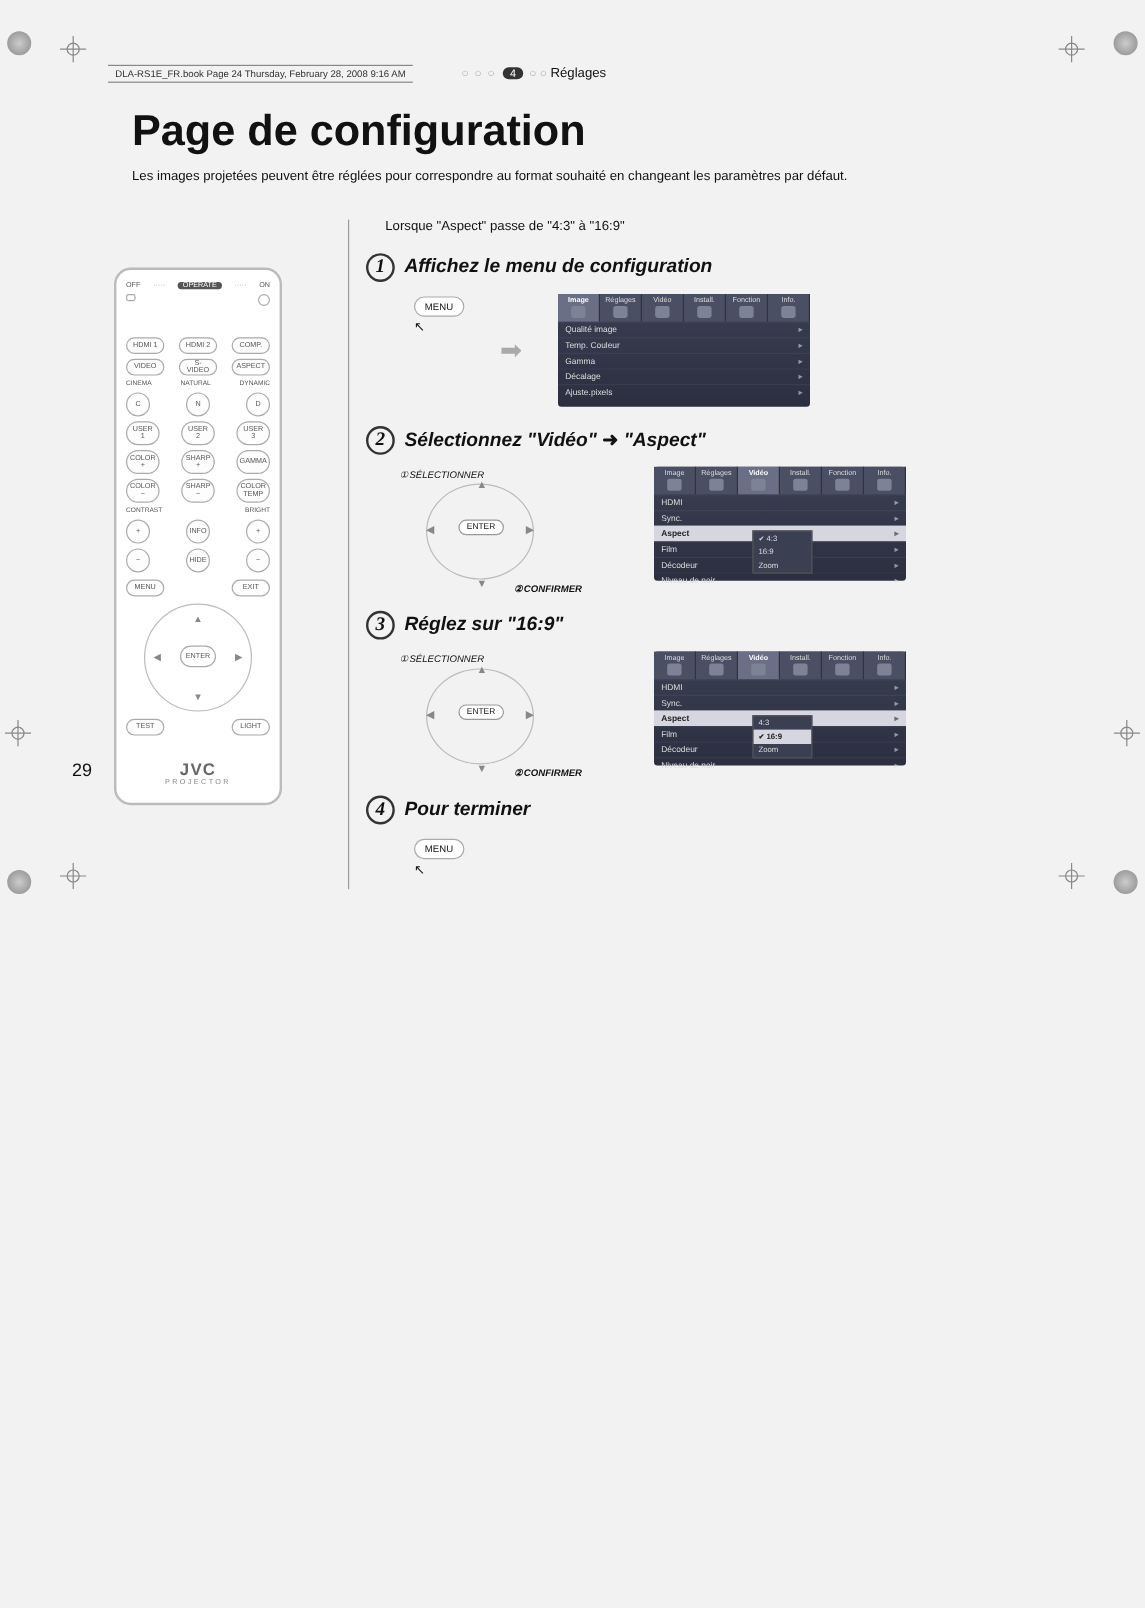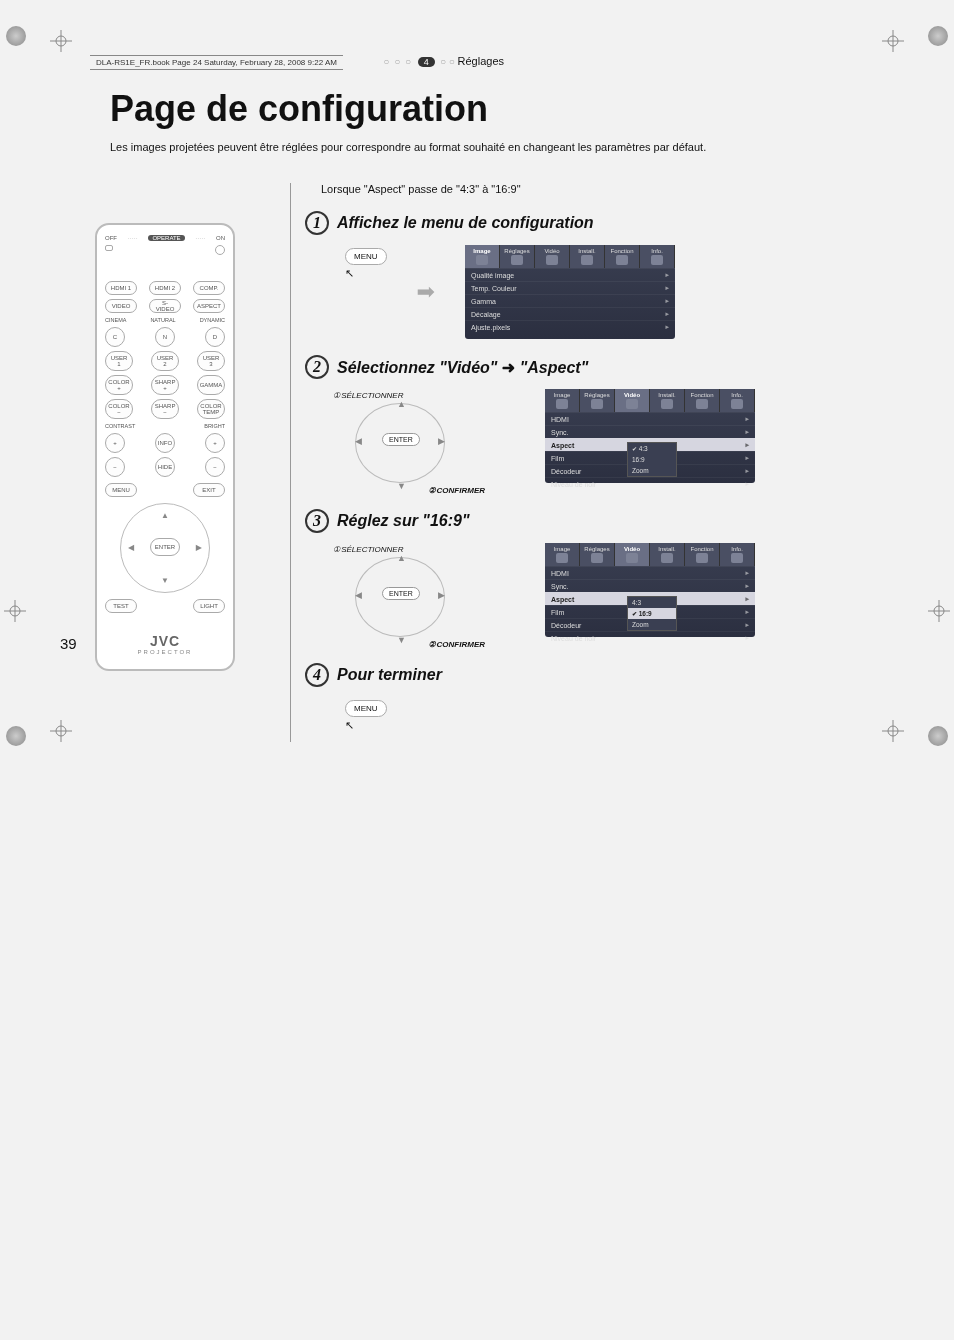--- a/index.html
+++ b/index.html
@@ -203,21 +203,21 @@
       <circle cx="11" cy="11" r="5" fill="none" stroke="#888"></circle>
       <line x1="11" y1="0" x2="11" y2="22" stroke="#888"></line>
       <line x1="0" y1="11" x2="22" y2="11" stroke="#888"></line>
     </svg></div>
 <div class="crop mr"><svg viewBox="0 0 22 22">
       <circle cx="11" cy="11" r="5" fill="none" stroke="#888"></circle>
       <line x1="11" y1="0" x2="11" y2="22" stroke="#888"></line>
       <line x1="0" y1="11" x2="22" y2="11" stroke="#888"></line>
     </svg></div>
 
-<div class="header-line">DLA-RS1E_FR.book  Page 24  Saturday, February 28, 2008  9:22 AM</div>
+<div class="header-line">DLA-RS1E_FR.book  Page 24  Thursday, February 28, 2008  9:16 AM</div>
 
 <div class="section-bar">
   <span class="dots"></span>
   <span class="badge">4</span>
   <span style="color:#aaa;font-size:10px;"> ○ ○ </span>
   <span>Réglages</span>
 </div>
 
 <h1 class="title">Page de configuration</h1>
 <p class="intro">Les images projetées peuvent être réglées pour correspondre au format souhaité en changeant les paramètres par défaut.</p>
@@ -488,16 +488,16 @@
         <div>
           <span class="menu-btn">MENU</span>
           <span class="hand">↖</span>
         </div>
       </div>
     </div>
 
   </div>
 </div>
 
-<div class="page-num">39</div>
+<div class="page-num">29</div>
 
 
 
 
 </body></html>

